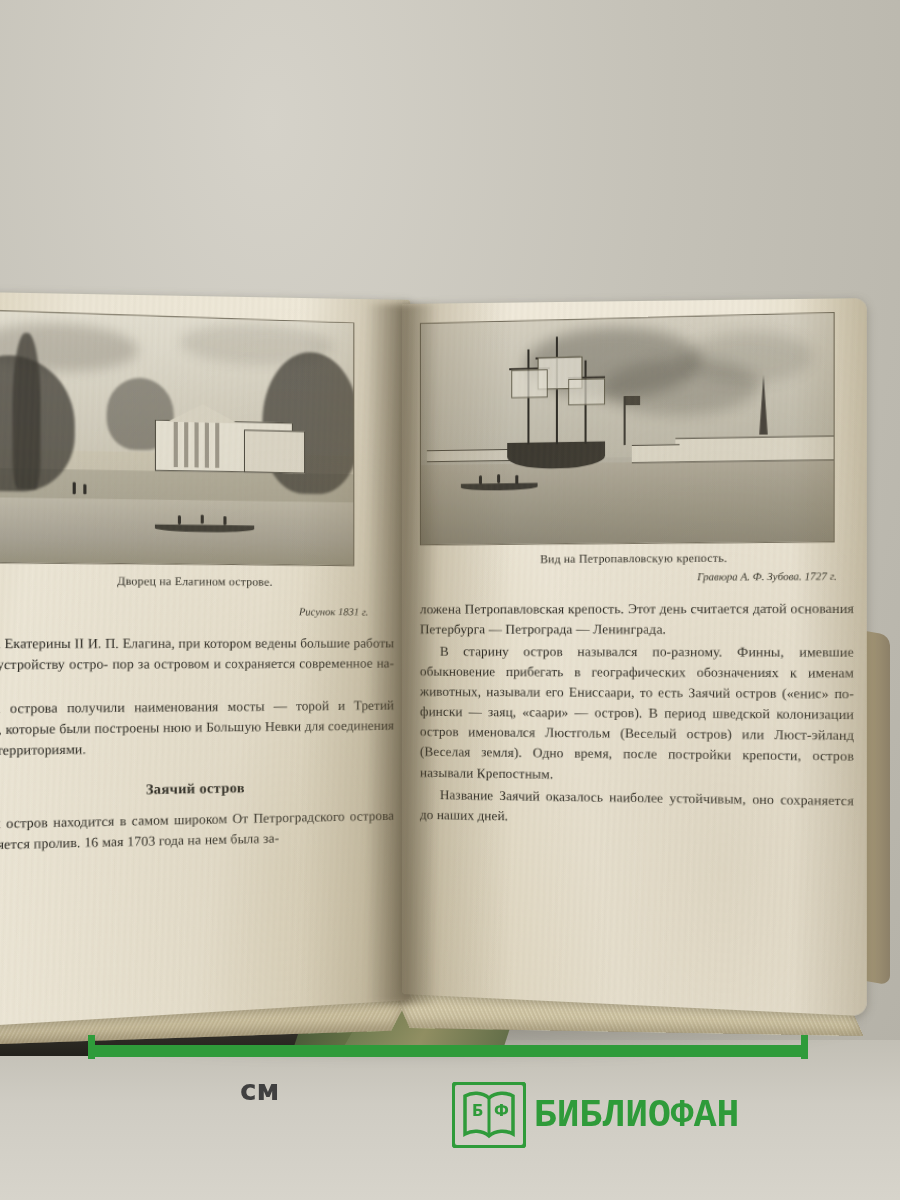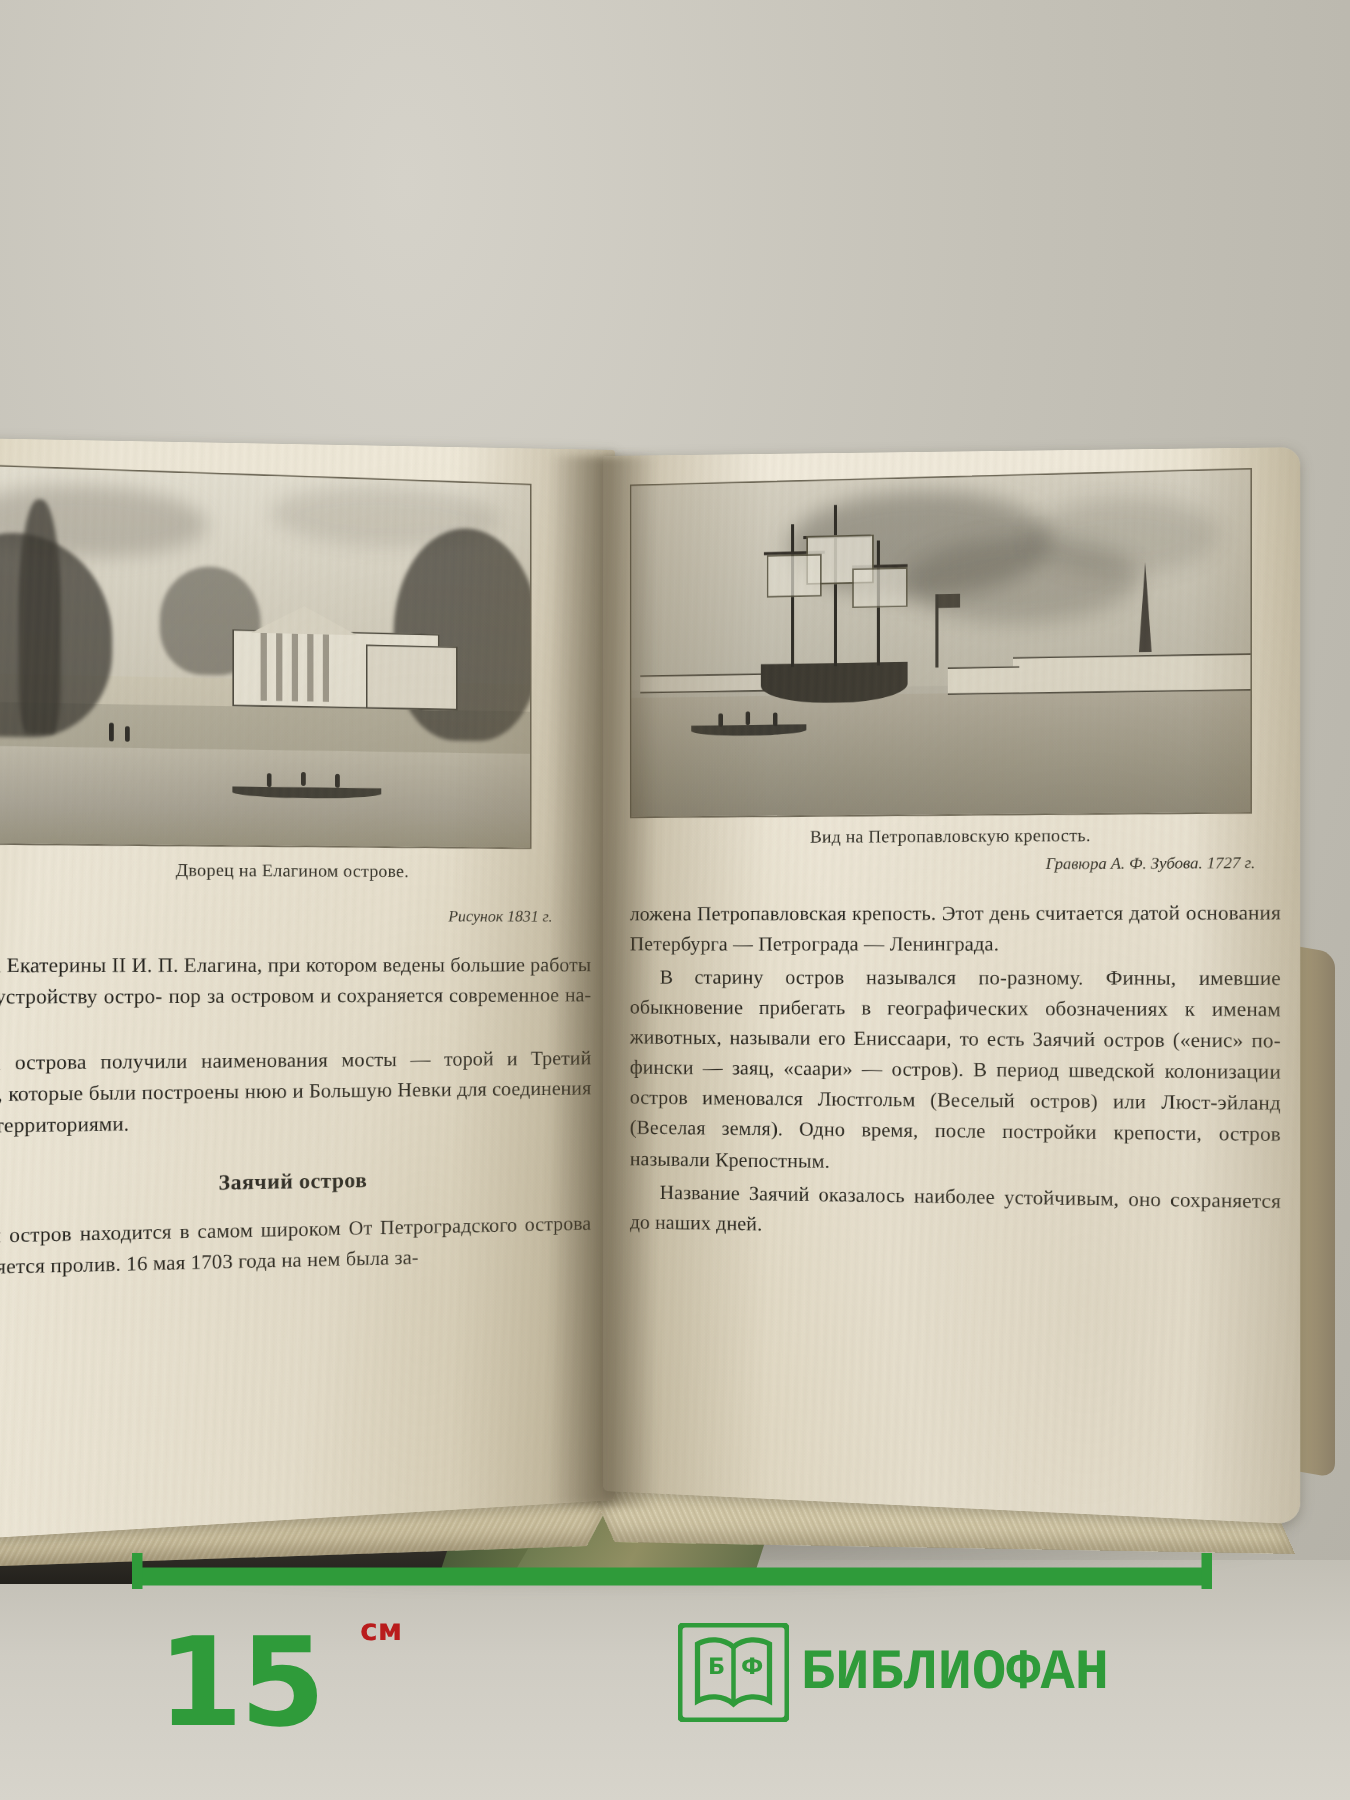--- a/index.html
+++ b/index.html
@@ -409,22 +409,22 @@
     font-size: 82px;
     color: #2f9b3a;
     letter-spacing: -2px;
   }
   .scale-unit {
     position: absolute;
     left: 240px;
     top: 1074px;
     font-family: "DejaVu Sans", sans-serif;
     font-weight: bold;
-    font-size: 20px;
-    color: #b91c1c;
+    font-size: 28px;
+    color: #404040;
   }
   .brand {
     position: absolute;
     left: 452px;
     top: 1082px;
     display: flex;
     align-items: center;
     gap: 8px;
   }
   .brand-logo {
@@ -561,21 +561,20 @@
     </div>
 
     <div class="gutter-shadow"></div>
   </div>
 
   <div class="ruler">
     <div class="ruler-bar"></div>
     <div class="ruler-tick" style="left:0px;"></div>
     <div class="ruler-tick" style="left:713px;"></div>
   </div>
-  <div class="scale-num">15</div>
   <div class="scale-unit">см</div>
 
   <div class="brand">
     <div class="brand-logo">
       <svg viewBox="0 0 74 66" width="74" height="66" aria-hidden="true">
         <rect x="1" y="1" width="72" height="64" rx="4" fill="none" stroke="#2f9b3a" stroke-width="4"></rect>
         <path d="M37 16 C30 10, 20 10, 13 14 L13 52 C20 48, 30 48, 37 54 C44 48, 54 48, 61 52 L61 14 C54 10, 44 10, 37 16 Z" fill="none" stroke="#2f9b3a" stroke-width="3.5"></path>
         <line x1="37" y1="16" x2="37" y2="54" stroke="#2f9b3a" stroke-width="3"></line>
         <text x="20" y="34" font-family="DejaVu Sans, sans-serif" font-size="15" font-weight="bold" fill="#2f9b3a">Б</text>
         <text x="42" y="34" font-family="DejaVu Sans, sans-serif" font-size="15" font-weight="bold" fill="#2f9b3a">Ф</text>

